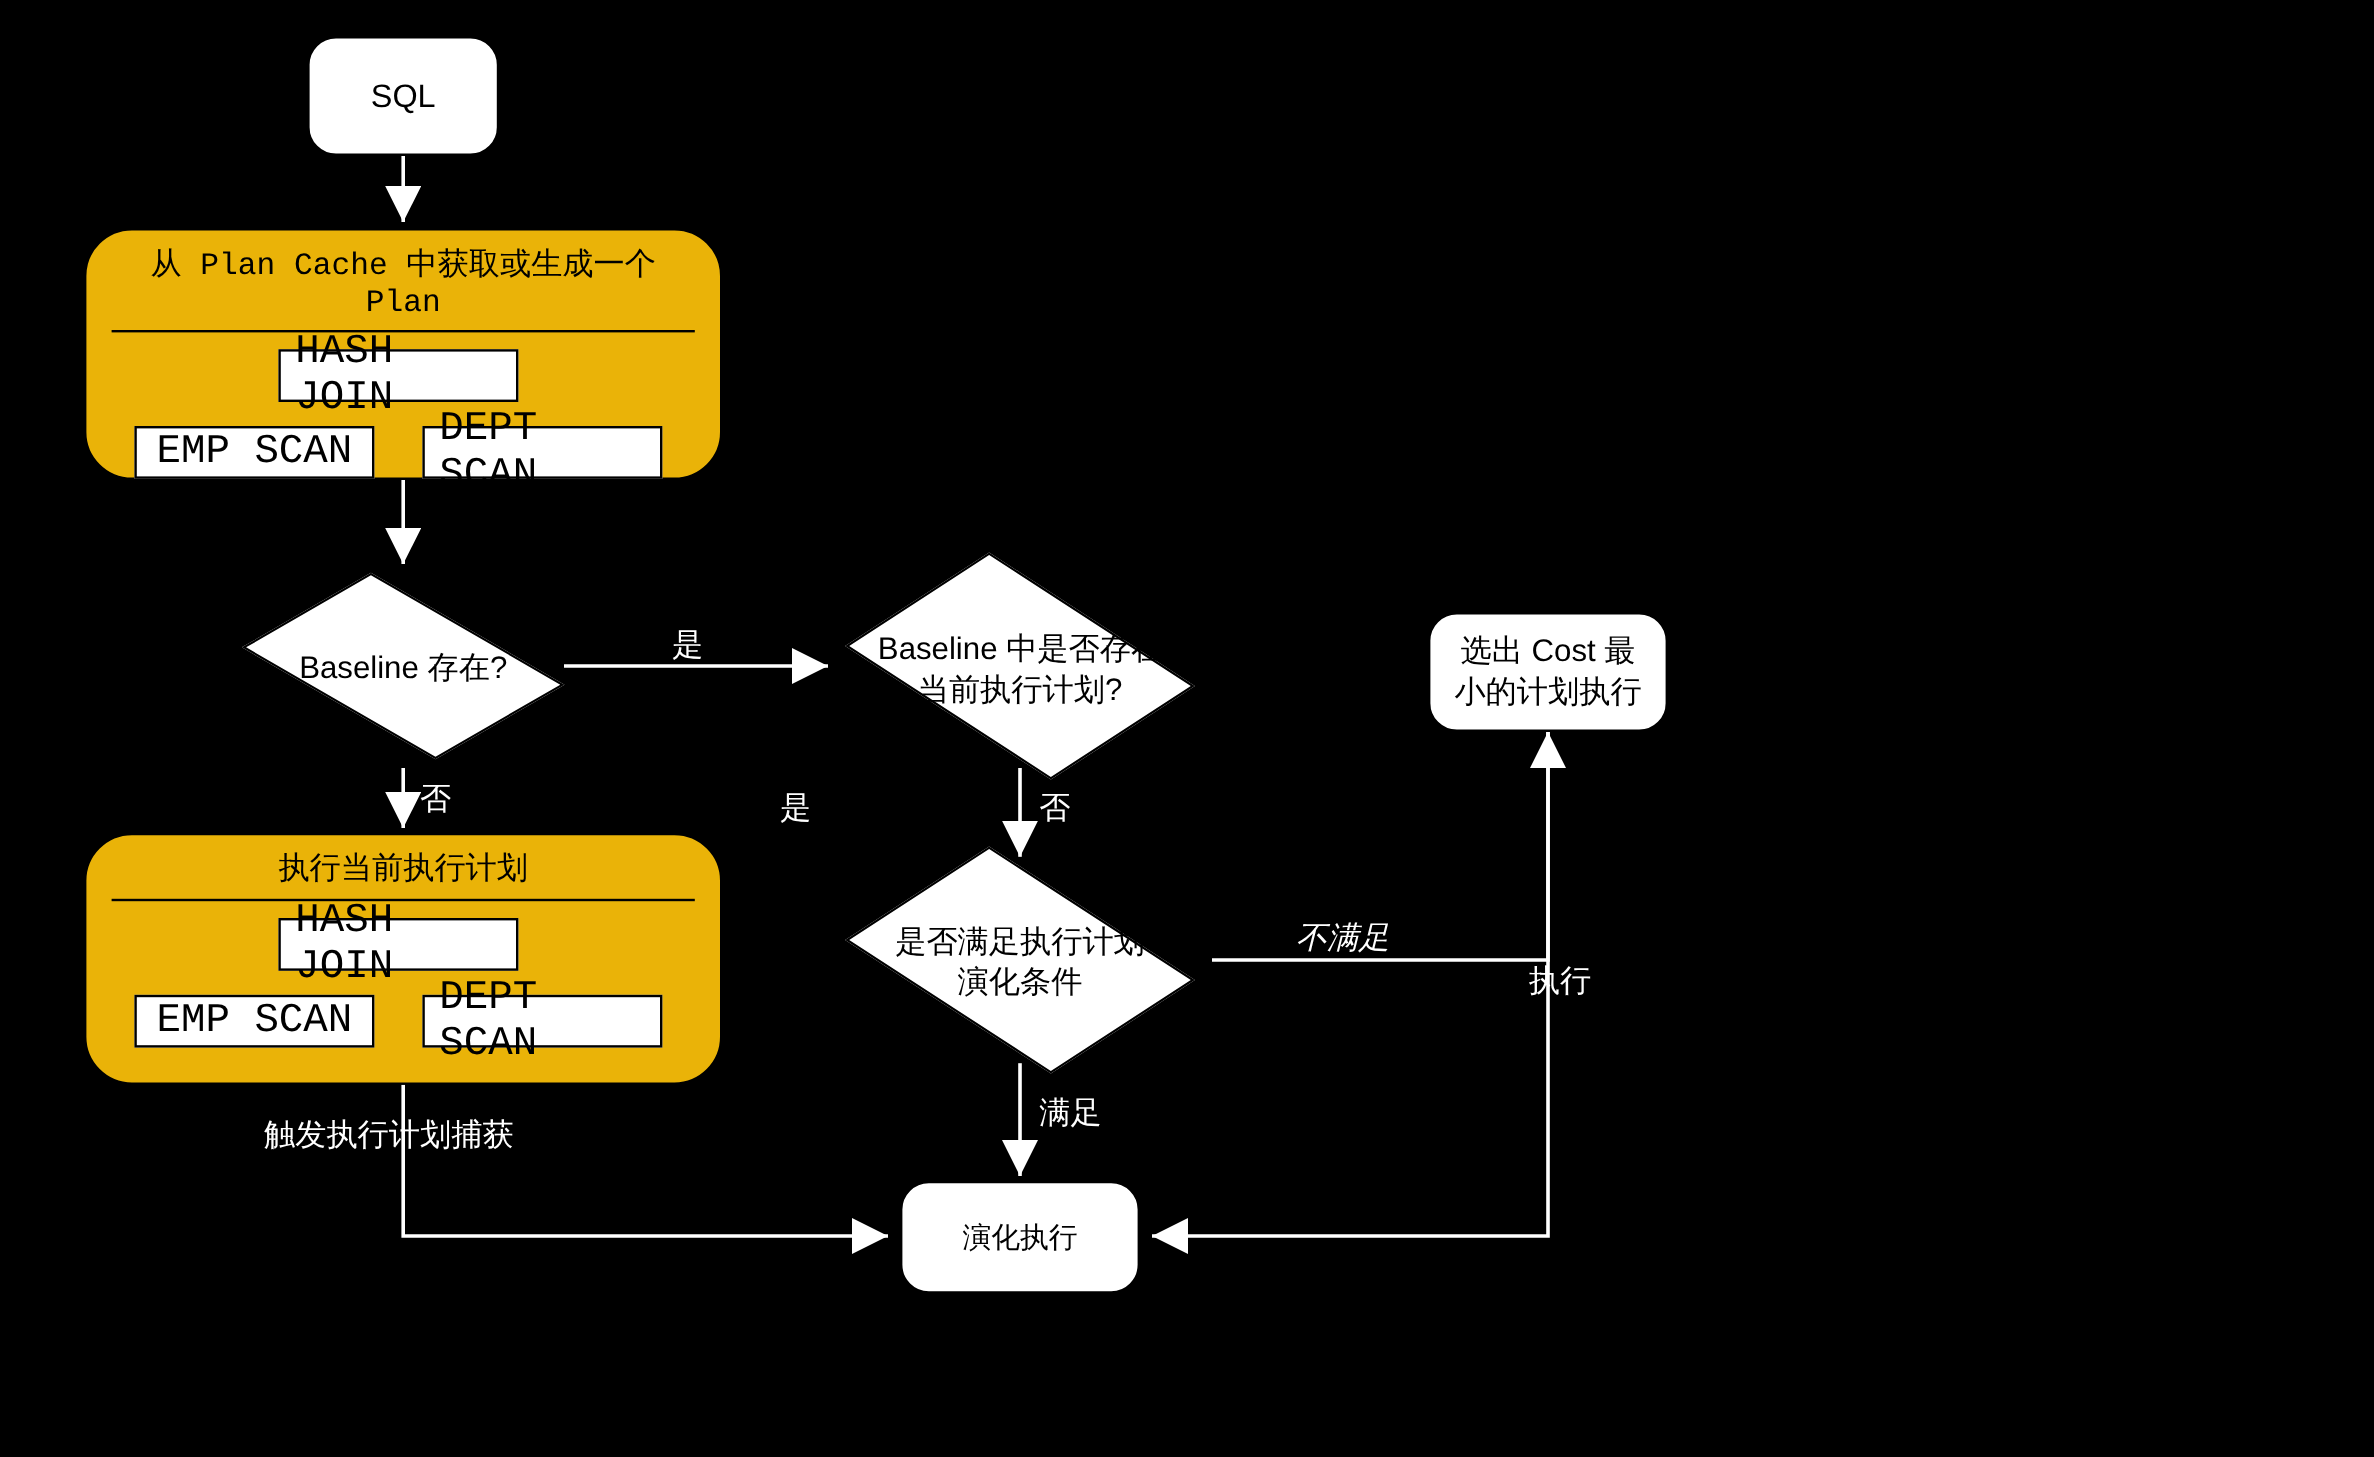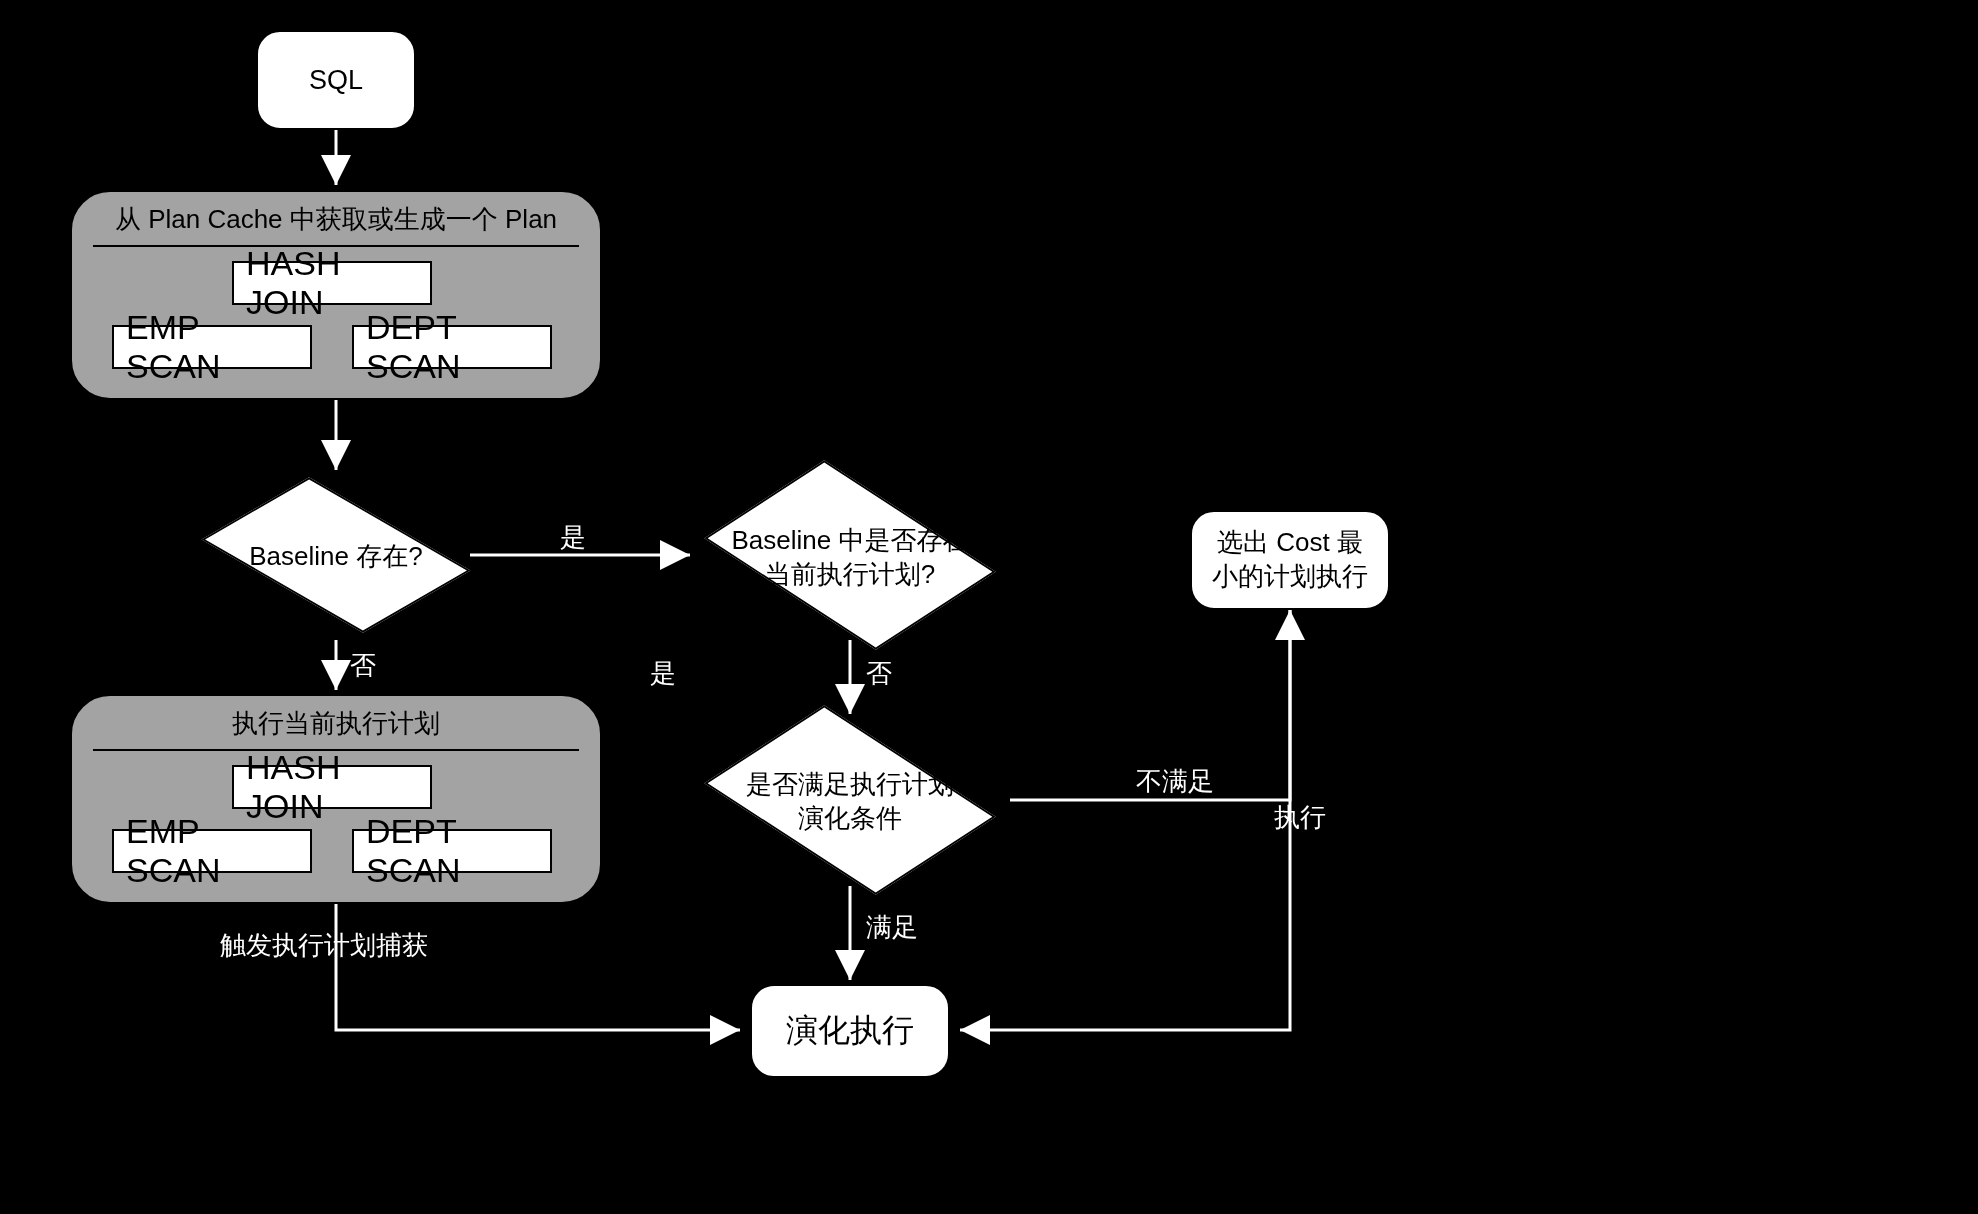--- a/index.html
+++ b/index.html
@@ -19,22 +19,23 @@
     justify-content: center;
     text-align: center;
   }
   .rounded {
     border-radius: 24px;
     border: 2px solid #000;
   }
   .big-rounded {
     border-radius: 40px;
     border: 2px solid #000;
-    background: #a3a3a3;
+    background: #eab308;
     position: absolute;
+    font-family: Liberation Mono, monospace;
   }
   .big-rounded .title {
     text-align: center;
     font-size: 26px;
     padding: 10px 0 8px 0;
     border-bottom: 2px solid #000;
     width: 92%;
     margin: 0 auto;
   }
   .big-rounded .plan-area {
@@ -150,24 +151,24 @@
 
 <div class="diamond" style="left:750px; top:730px; width:200px; height:140px; transform:rotate(45deg) skew(-12deg,-12deg);"></div>
 <div class="diamond-label" style="left:700px; top:768px; width:300px;">是否满足执行计划
 演化条件</div>
 
 <div class="node rounded" style="left:1190px; top:510px; width:200px; height:100px; font-size:26px; line-height:1.3; white-space:pre-line;">
   <span>选出 Cost 最
 小的计划执行</span>
 </div>
 
-<div class="node rounded" style="left:750px; top:984px; width:200px; height:94px; font-size:32px;">
+<div class="node rounded" style="left:750px; top:984px; width:200px; height:94px; font-size:24px;">
   <span>演化执行</span>
 </div>
 
 <div class="edge-label" style="left:350px; top:648px;">否</div>
 <div class="edge-label" style="left:560px; top:520px;">是</div>
 <div class="edge-label" style="left:866px; top:656px;">否</div>
 <div class="edge-label" style="left:650px; top:656px;">是</div>
 <div class="edge-label" style="left:220px; top:928px;">触发执行计划捕获</div>
-<div class="edge-label" style="left:1136px; top:764px;">不满足</div>
+<div class="edge-label" style="left:1080px; top:764px;font-style:italic;">不满足</div>
 <div class="edge-label" style="left:1274px; top:800px;">执行</div>
 <div class="edge-label" style="left:866px; top:910px;text-align:center;">满足</div>
 
 </body></html>

